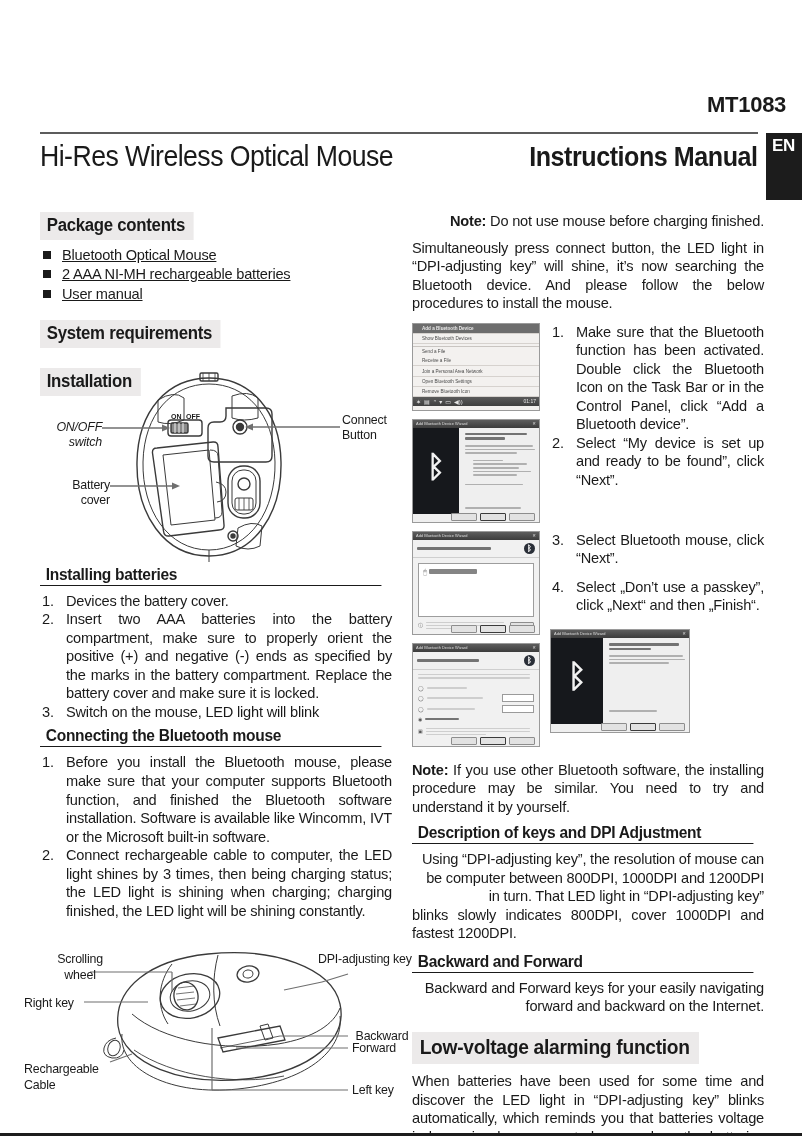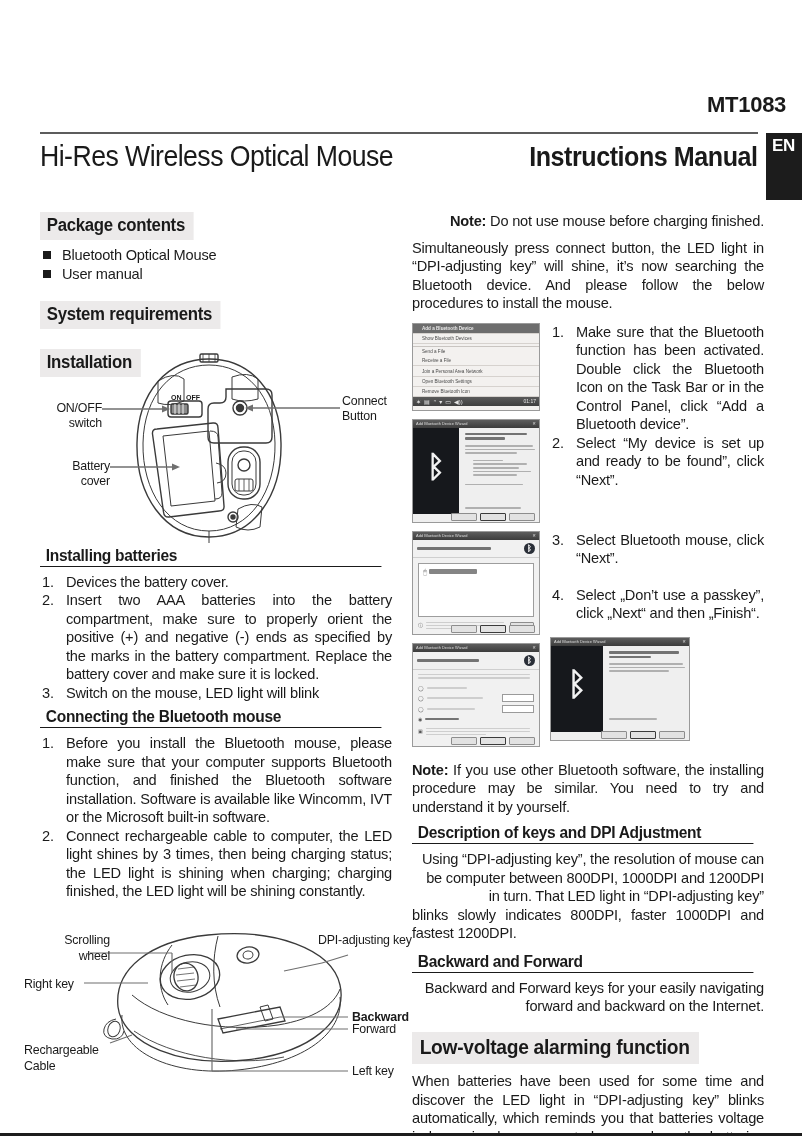--- a/index.html
+++ b/index.html
@@ -63,21 +63,21 @@
     margin:0;font-size:16px;font-weight:700;letter-spacing:-.3px;
     border-bottom:1.6px solid #1a1a1a;display:block;
     padding:0 0 1px 6px;
     transform:scaleX(.97);transform-origin:left center;
   }
   p.body{
     margin:0;font-size:14.6px;line-height:1.27;text-align:justify;
     letter-spacing:-.2px;
   }
   p.body.left{text-align:right;}
-  .bulletlist{list-style:none;margin:0;padding:0;}
+  .bulletlist{list-style:none;margin:0;padding:0;text-decoration:underline;}
   .bulletlist li{
     font-size:14.6px;line-height:1.32;letter-spacing:-.2px;
     padding-left:22px;position:relative;
   }
   .bulletlist li:before{
     content:"";position:absolute;left:3px;top:5px;
     width:8px;height:8px;background:#1a1a1a;
   }
   ol.numlist{list-style:none;margin:0;padding:0;counter-reset:ni;}
   ol.numlist>li{
@@ -155,20 +155,21 @@
   <div class="subtitle">Hi-Res Wireless Optical Mouse</div>
   <div class="manual">Instructions Manual</div>
   <div class="entab">EN</div>
 
   <div class="colL">
 
     <h2 class="boxhead">Package contents</h2>
     <div class="gap6"></div>
     <ul class="bulletlist">
       <li>Bluetooth Optical Mouse</li>
+      <li>2 AAA NI-MH rechargeable batteries</li>
       <li>User manual</li>
     </ul>
 
     <div class="gap16"></div>
     <h2 class="boxhead">System requirements</h2>
     <div class="gap6"></div>
 
     <div class="gap14"></div>
     <h2 class="boxhead">Installation</h2>
 
@@ -227,21 +228,21 @@
         <g stroke="#6f6f6f" stroke-width="1.3" fill="none">
           <line x1="62" y1="58" x2="122" y2="58"></line>
           <polygon points="122,54.5 130,58 122,61.5" fill="#6f6f6f" stroke="none"></polygon>
           <line x1="70" y1="116" x2="132" y2="116"></line>
           <polygon points="132,112.5 140,116 132,119.5" fill="#6f6f6f" stroke="none"></polygon>
           <line x1="213" y1="57" x2="300" y2="57"></line>
           <polygon points="213,53.5 205,57 213,60.5" fill="#6f6f6f" stroke="none"></polygon>
         </g>
       </svg>
 
-      <div class="dlabel" style="left:-4px;top:50px;width:66px;text-align:right;">ON/OFF switch</div>
+      <div class="dlabel" style="left:-4px;top:50px;width:66px;text-align:right;font-style:italic;">ON/OFF switch</div>
       <div class="dlabel" style="left:0px;top:108px;width:70px;text-align:right;">Battery cover</div>
       <div class="dlabel" style="left:302px;top:43px;width:52px;text-align:left;">Connect
 Button</div>
     </div>
 
     <h3 class="ulhead">Installing batteries</h3>
     <div class="gap6"></div>
     <ol class="numlist">
       <li>
           <span>Devices the battery cover.</span>
@@ -308,27 +309,27 @@
           <line x1="62" y1="72" x2="126" y2="72"></line>
           <line x1="88" y1="132" x2="110" y2="124"></line>
           <line x1="258" y1="106" x2="326" y2="106"></line>
           <line x1="214" y1="118" x2="326" y2="118"></line>
           <line x1="300" y1="52" x2="326" y2="44"></line>
           <line x1="262" y1="60" x2="300" y2="52"></line>
           <line x1="190" y1="98" x2="190" y2="160"></line>
           <line x1="190" y1="160" x2="326" y2="160"></line>
         </g>
       </svg>
-      <div class="dlabel" style="left:28px;top:22px;width:60px;text-align:right;">Scrolling
+      <div class="dlabel" style="left:28px;top:22px;width:60px;text-align:center;">Scrolling
 wheel</div>
       <div class="dlabel" style="left:2px;top:66px;width:62px;text-align:left;">Right key</div>
       <div class="dlabel" style="left:2px;top:132px;width:72px;text-align:left;">Rechargeable
 Cable</div>
       <div class="dlabel" style="left:296px;top:22px;width:96px;text-align:left;">DPI-adjusting key</div>
-      <div class="dlabel" style="left:330px;top:99px;width:60px;text-align:left;font-weight:bold;">Backward</div>
+      <div class="dlabel" style="left:330px;top:99px;width:60px;text-align:center;">Backward</div>
       <div class="dlabel" style="left:330px;top:111px;width:60px;text-align:left;">Forward</div>
       <div class="dlabel" style="left:330px;top:153px;width:60px;text-align:left;">Left key</div>
     </div>
 
   </div>
 
   <div class="colR">
 
     <p class="body left"><b>Note:</b><span> Do not use mouse before charging finished.</span></p>
     <div class="gap8"></div>
@@ -500,21 +501,21 @@
             </div>
           </div>
         </div>
       </div>
 
       <div style="flex:1;">
         <ol class="numlist" start="3" style="counter-reset:ni 2;">
           <li>
               <span>Select Bluetooth mouse, click “Next”.</span>
             </li>
-          <li style="margin-top:18px;">
+          <li style="margin-top:10px;">
               <span>Select „Don’t use a passkey”, click „Next“ and then „Finish“.</span>
             </li>
         </ol>
 
         <div style="height:14px"></div>
 
         <div class="shot" style="width:140px;height:104px;">
           <div class="wiz-title">
             <span style="transform:scale(.9);transform-origin:left center;">Add Bluetooth Device Wizard</span>
             <span>✕</span>
@@ -541,21 +542,21 @@
       </div>
     </div>
 
     <div class="gap14"></div>
     <p class="body"><b>Note:</b><span> If you use other Bluetooth software, the installing procedure may be similar. You need to try and understand it by yourself.</span></p>
 
     <div class="gap8"></div>
     <h3 class="ulhead">Description of keys and DPI Adjustment</h3>
     <div class="gap6"></div>
     <p class="body left">Using “DPI-adjusting key”, the resolution of mouse can be computer between 800DPI, 1000DPI and 1200DPI in turn. That LED light in “DPI-adjusting key”</p>
-    <p class="body">blinks slowly indicates 800DPI, faster 1000DPI and fastest 1200DPI.</p>
+    <p class="body">blinks slowly indicates 800DPI, cover 1000DPI and fastest 1200DPI.</p>
 
     <div class="gap10"></div>
     <h3 class="ulhead">Backward and Forward</h3>
     <div class="gap6"></div>
     <p class="body left">Backward and Forward keys for your easily navigating forward and backward on the Internet.</p>
 
     <div class="gap16"></div>
     <h2 class="boxhead" style="font-size:20px;padding:4px 10px 5px 8px;">Low-voltage alarming function</h2>
     <div class="gap8"></div>
     <p class="body">When batteries have been used for some time and discover the LED light in “DPI-adjusting key” blinks automatically, which reminds you that batteries voltage is becoming low, suggested you replace the batteries with new ones.</p>

